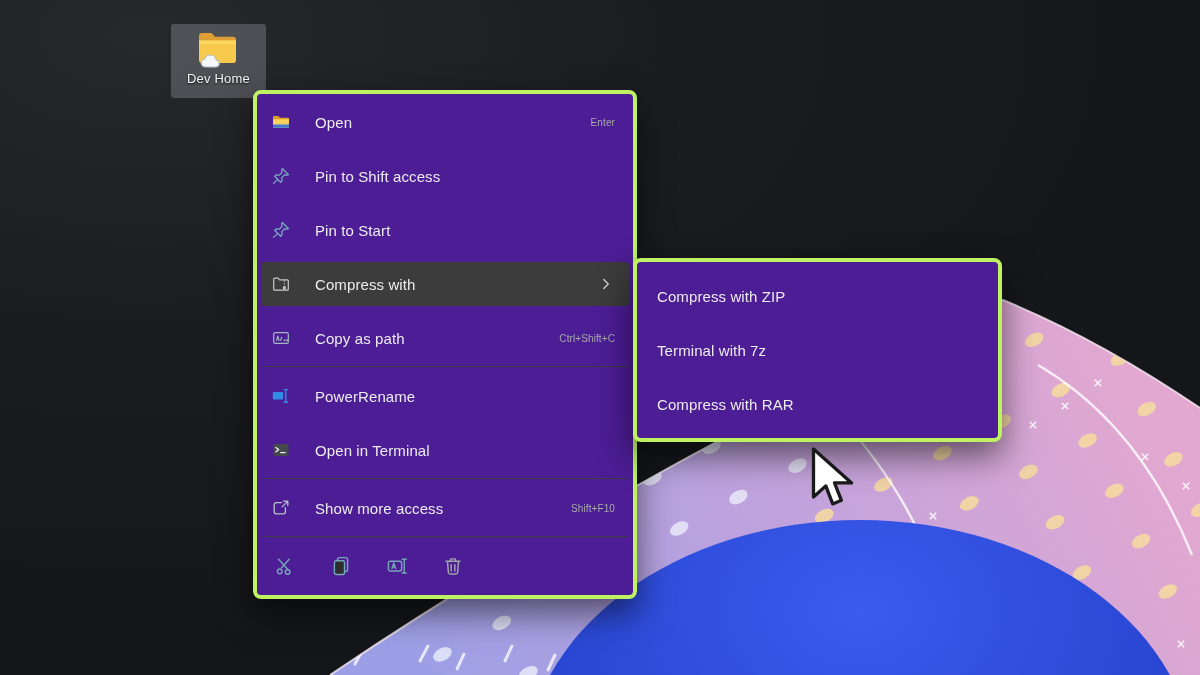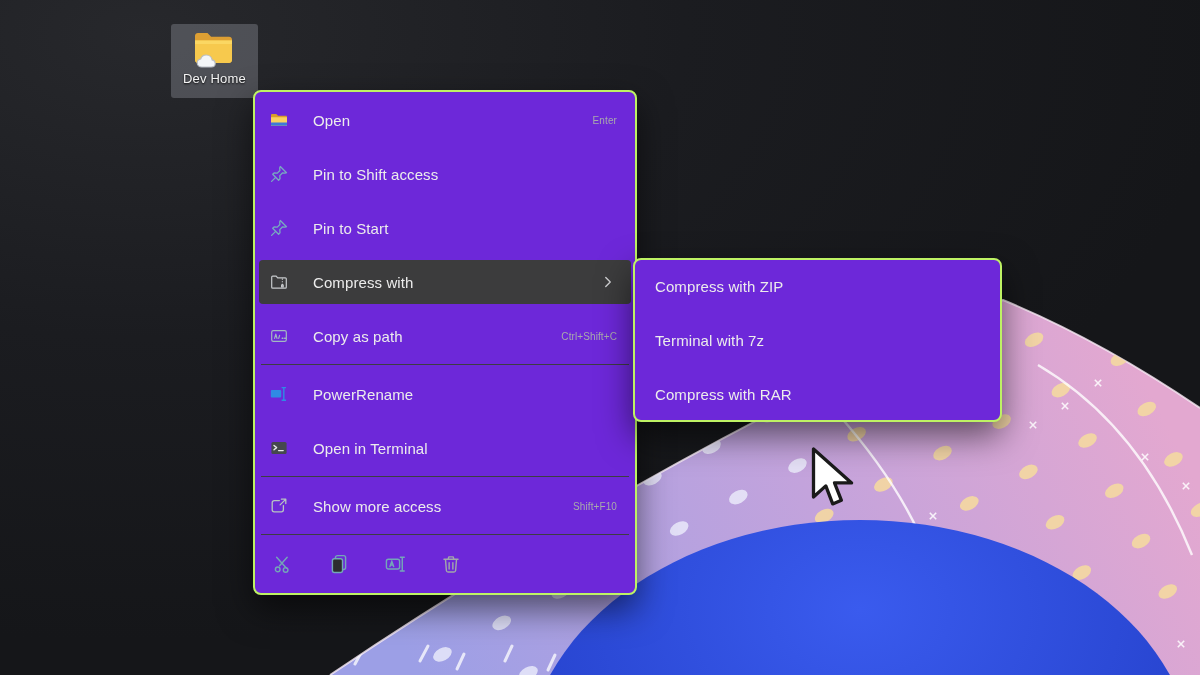--- a/index.html
+++ b/index.html
@@ -2,33 +2,33 @@
 <html><head>
 <meta charset="utf-8">
 <style>
   html,body{margin:0;padding:0;background:#000;}
   .stage{position:relative;width:1200px;height:675px;overflow:hidden;
          background:#17181b;font-family:"Liberation Sans",sans-serif;
          -webkit-user-select:none;user-select:none;}
   .wallpaper{position:absolute;left:0;top:0;width:1200px;height:675px;display:block;}
 
   
-  .desktop-icon{position:absolute;left:171px;top:24px;width:87px;height:74px;
+  .desktop-icon{position:absolute;left:171px;top:24px;width:95px;height:74px;
     background:rgba(185,190,200,0.28);border-radius:3px;display:flex;flex-direction:column;
     align-items:center;padding-top:5px;box-sizing:border-box;}
   .di-glyph{position:relative;width:46px;height:40px;}
   .di-glyph svg{width:46px;height:40px;display:block;}
   .di-label{color:#f4f4f4;font-size:13px;margin-top:2px;letter-spacing:.2px;
     text-shadow:0 1px 2px rgba(0,0,0,.9);}
 
   
-  .menu{position:absolute;background:#6d28d9;border:2px solid #bef264;border-radius:8px;
+  .menu{position:absolute;background:#4c1d95;border:4px solid #bef264;border-radius:8px;
     box-shadow:0 14px 34px rgba(0,0,0,.55);box-sizing:border-box;}
   .main-menu{left:253px;top:90px;width:384px;padding:6px 4px;}
-  .sub-menu{left:633px;top:258px;width:369px;padding:4px 4px;}
+  .sub-menu{left:633px;top:258px;width:369px;padding:12px 4px;}
 
   .mi{height:44px;border-radius:4px;display:flex;align-items:center;
     padding:0 14px 0 10px;margin-top:10px;color:#ececec;font-size:15px;letter-spacing:.1px;}
   .mi:first-child{margin-top:0;}
   .mi.hl{background:#3c3c3d;}
   .sub-menu .mi{padding:0 16px;}
   .sub-menu .mi.hl{background:#3f4350;}
   .mi-icon{width:20px;height:20px;margin-right:24px;flex:none;}
   .mi-icon svg{width:20px;height:20px;display:block;}
   .mi-label{flex:1;white-space:nowrap;}

